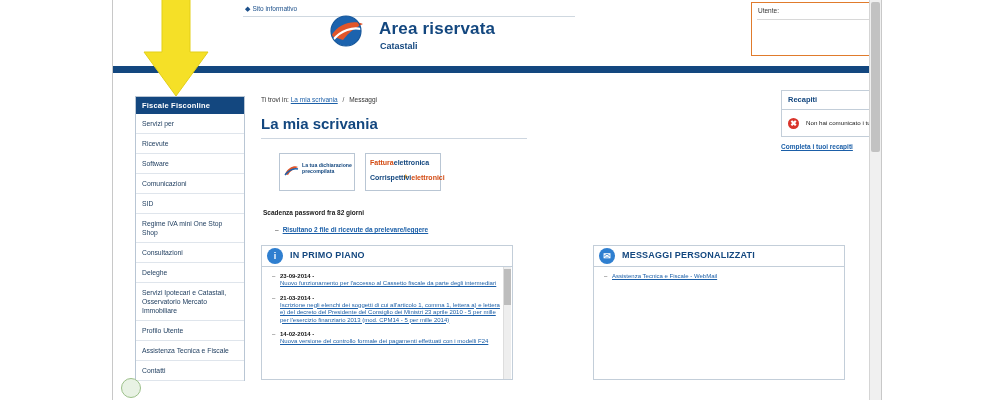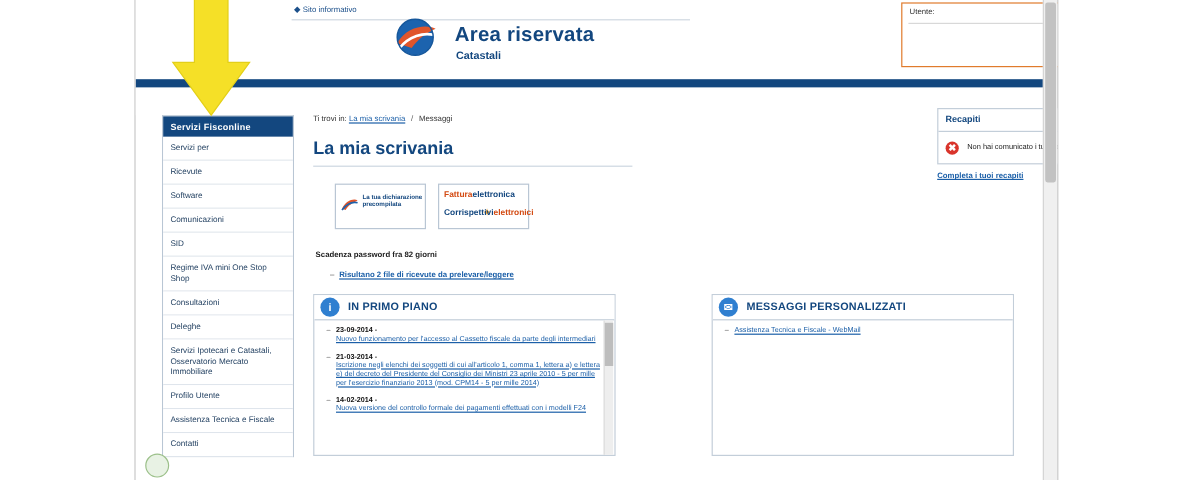--- a/index.html
+++ b/index.html
@@ -493,21 +493,21 @@
 
         </div>
 
       </div>
     </div>
 
     <div class="blue-band"></div>
     <div class="white-gap"></div>
 
     <div class="leftnav">
-      <div class="nav-head">Servizi Fisconline</div>
+      <div class="nav-head">Fiscale Fisconline</div>
       <div class="nav-item">Servizi per</div>
       <div class="nav-item">Ricevute</div>
       <div class="nav-item">Software</div>
       <div class="nav-item">Comunicazioni</div>
       <div class="nav-item">SID</div>
       <div class="nav-item multi">Regime IVA mini One Stop Shop</div>
       <div class="nav-item">Consultazioni</div>
       <div class="nav-item">Deleghe</div>
       <div class="nav-item multi">Servizi Ipotecari e Catastali, Osservatorio Mercato Immobiliare</div>
       <div class="nav-item">Profilo Utente</div>

